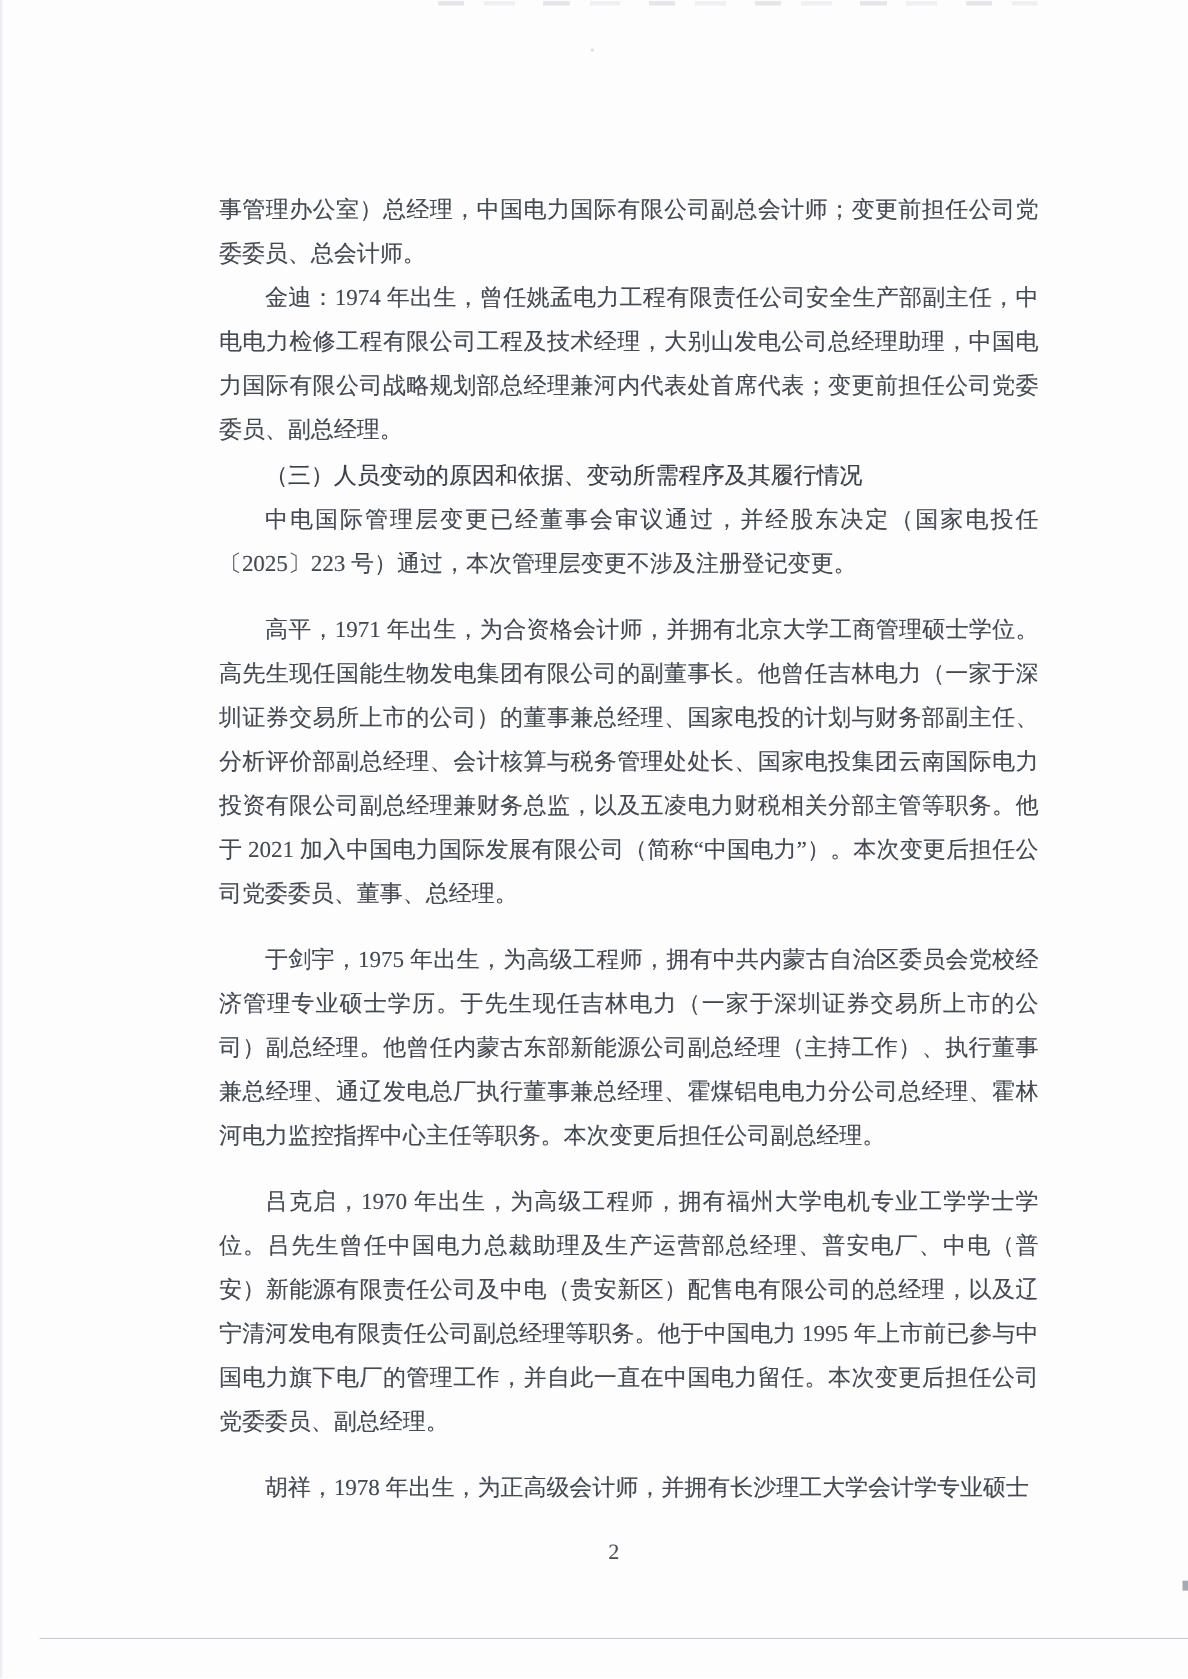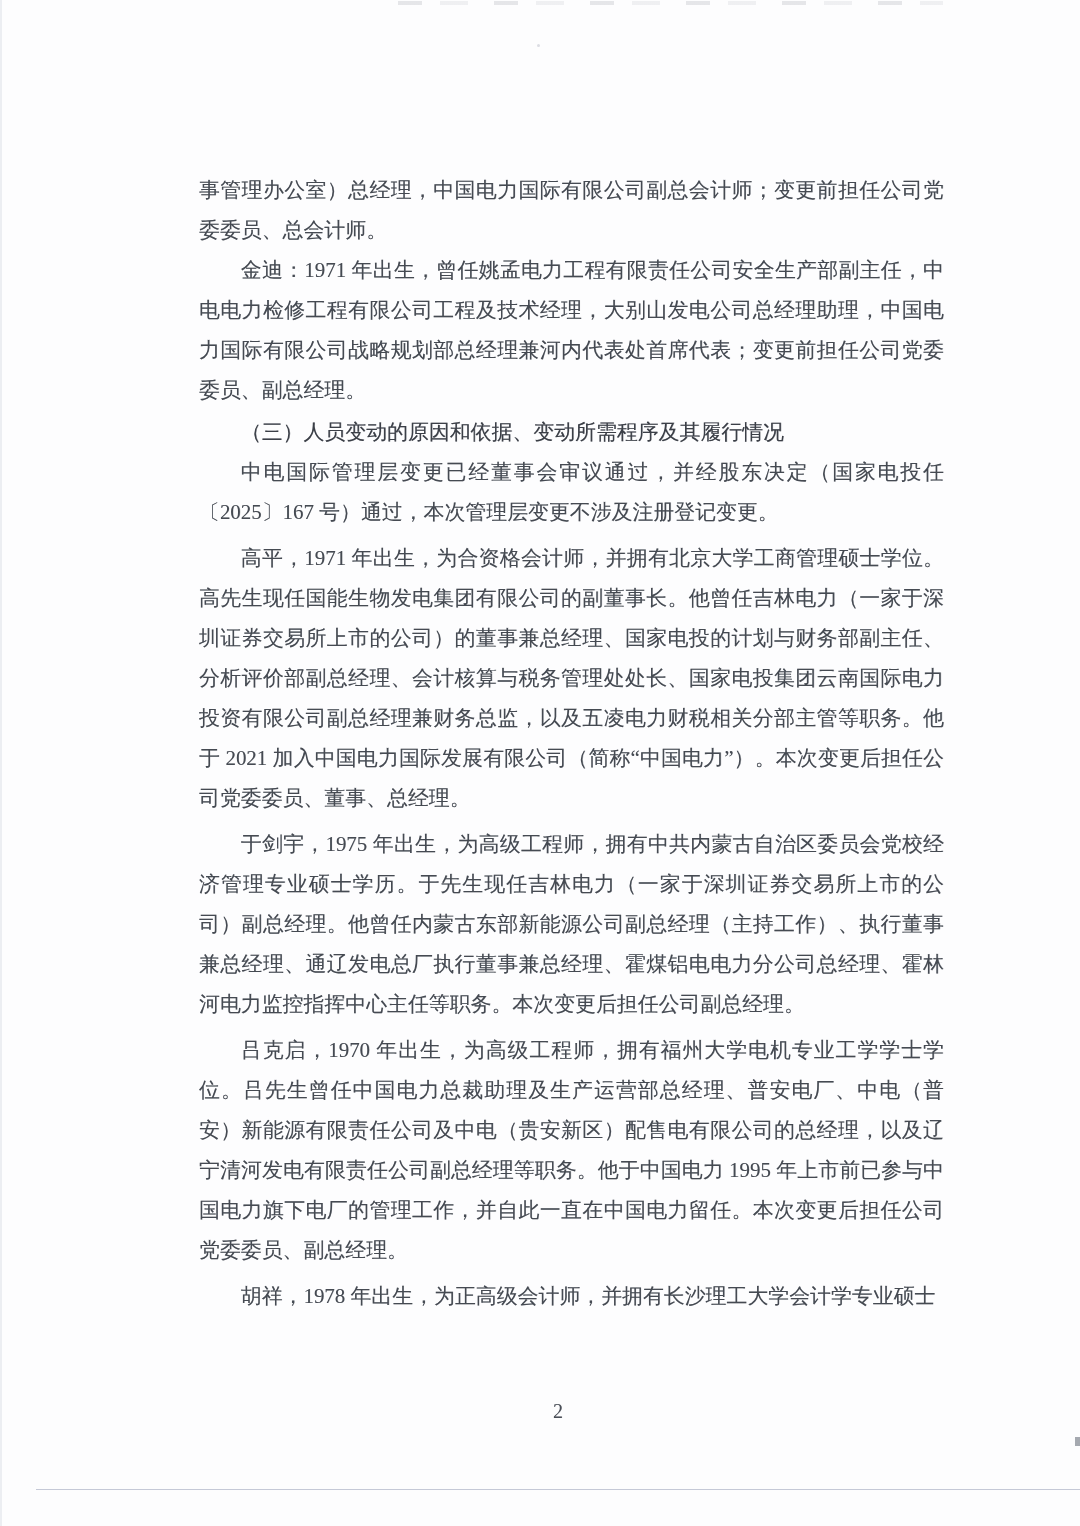--- a/index.html
+++ b/index.html
@@ -34,21 +34,21 @@
   .para.no-indent {
     text-indent: 0;
   }
   .para.heading {
     font-weight: 400;
     color: #3b3f47;
     margin-top: 2px;
     text-shadow: 0.4px 0.4px 0.6px rgba(55, 60, 70, 0.45);
   }
   .para.person {
-    margin-top: 6px;
+    margin-top: 20px;
   }
   .page-number {
     position: absolute;
     top: 1396px;
     left: 200px;
     width: 716px;
     text-align: center;
     font-size: 20px;
     line-height: 30px;
     color: #4a4f57;
@@ -107,23 +107,23 @@
 <body>
 
 <div class="page">
 
   <div class="artifact-top"></div>
   <div class="artifact-left"></div>
   <div class="artifact-dot"></div>
 
   <div class="content">
     <p class="para no-indent">事管理办公室）总经理，中国电力国际有限公司副总会计师；变更前担任公司党委委员、总会计师。</p>
-    <p class="para">金迪：1971 年出生，曾任姚孟电力工程有限责任公司安全生产部副主任，中电电力检修工程有限公司工程及技术经理，大别山发电公司总经理助理，中国电力国际有限公司战略规划部总经理兼河内代表处首席代表；变更前担任公司党委委员、副总经理。</p>
+    <p class="para">金迪：1974 年出生，曾任姚孟电力工程有限责任公司安全生产部副主任，中电电力检修工程有限公司工程及技术经理，大别山发电公司总经理助理，中国电力国际有限公司战略规划部总经理兼河内代表处首席代表；变更前担任公司党委委员、副总经理。</p>
     <p class="para heading">（三）人员变动的原因和依据、变动所需程序及其履行情况</p>
-    <p class="para">中电国际管理层变更已经董事会审议通过，并经股东决定（国家电投任〔2025〕167 号）通过，本次管理层变更不涉及注册登记变更。</p>
+    <p class="para">中电国际管理层变更已经董事会审议通过，并经股东决定（国家电投任〔2025〕223 号）通过，本次管理层变更不涉及注册登记变更。</p>
     <p class="para person">高平，1971 年出生，为合资格会计师，并拥有北京大学工商管理硕士学位。高先生现任国能生物发电集团有限公司的副董事长。他曾任吉林电力（一家于深圳证券交易所上市的公司）的董事兼总经理、国家电投的计划与财务部副主任、分析评价部副总经理、会计核算与税务管理处处长、国家电投集团云南国际电力投资有限公司副总经理兼财务总监，以及五凌电力财税相关分部主管等职务。他于 2021 加入中国电力国际发展有限公司（简称“中国电力”）。本次变更后担任公司党委委员、董事、总经理。</p>
     <p class="para person">于剑宇，1975 年出生，为高级工程师，拥有中共内蒙古自治区委员会党校经济管理专业硕士学历。于先生现任吉林电力（一家于深圳证券交易所上市的公司）副总经理。他曾任内蒙古东部新能源公司副总经理（主持工作）、执行董事兼总经理、通辽发电总厂执行董事兼总经理、霍煤铝电电力分公司总经理、霍林河电力监控指挥中心主任等职务。本次变更后担任公司副总经理。</p>
     <p class="para person">吕克启，1970 年出生，为高级工程师，拥有福州大学电机专业工学学士学位。吕先生曾任中国电力总裁助理及生产运营部总经理、普安电厂、中电（普安）新能源有限责任公司及中电（贵安新区）配售电有限公司的总经理，以及辽宁清河发电有限责任公司副总经理等职务。他于中国电力 1995 年上市前已参与中国电力旗下电厂的管理工作，并自此一直在中国电力留任。本次变更后担任公司党委委员、副总经理。</p>
     <p class="para person">胡祥，1978 年出生，为正高级会计师，并拥有长沙理工大学会计学专业硕士</p>
   </div>
 
   <div class="page-number">2</div>
 
   <div class="artifact-bottom"></div>
   <div class="artifact-right-tick"></div>

